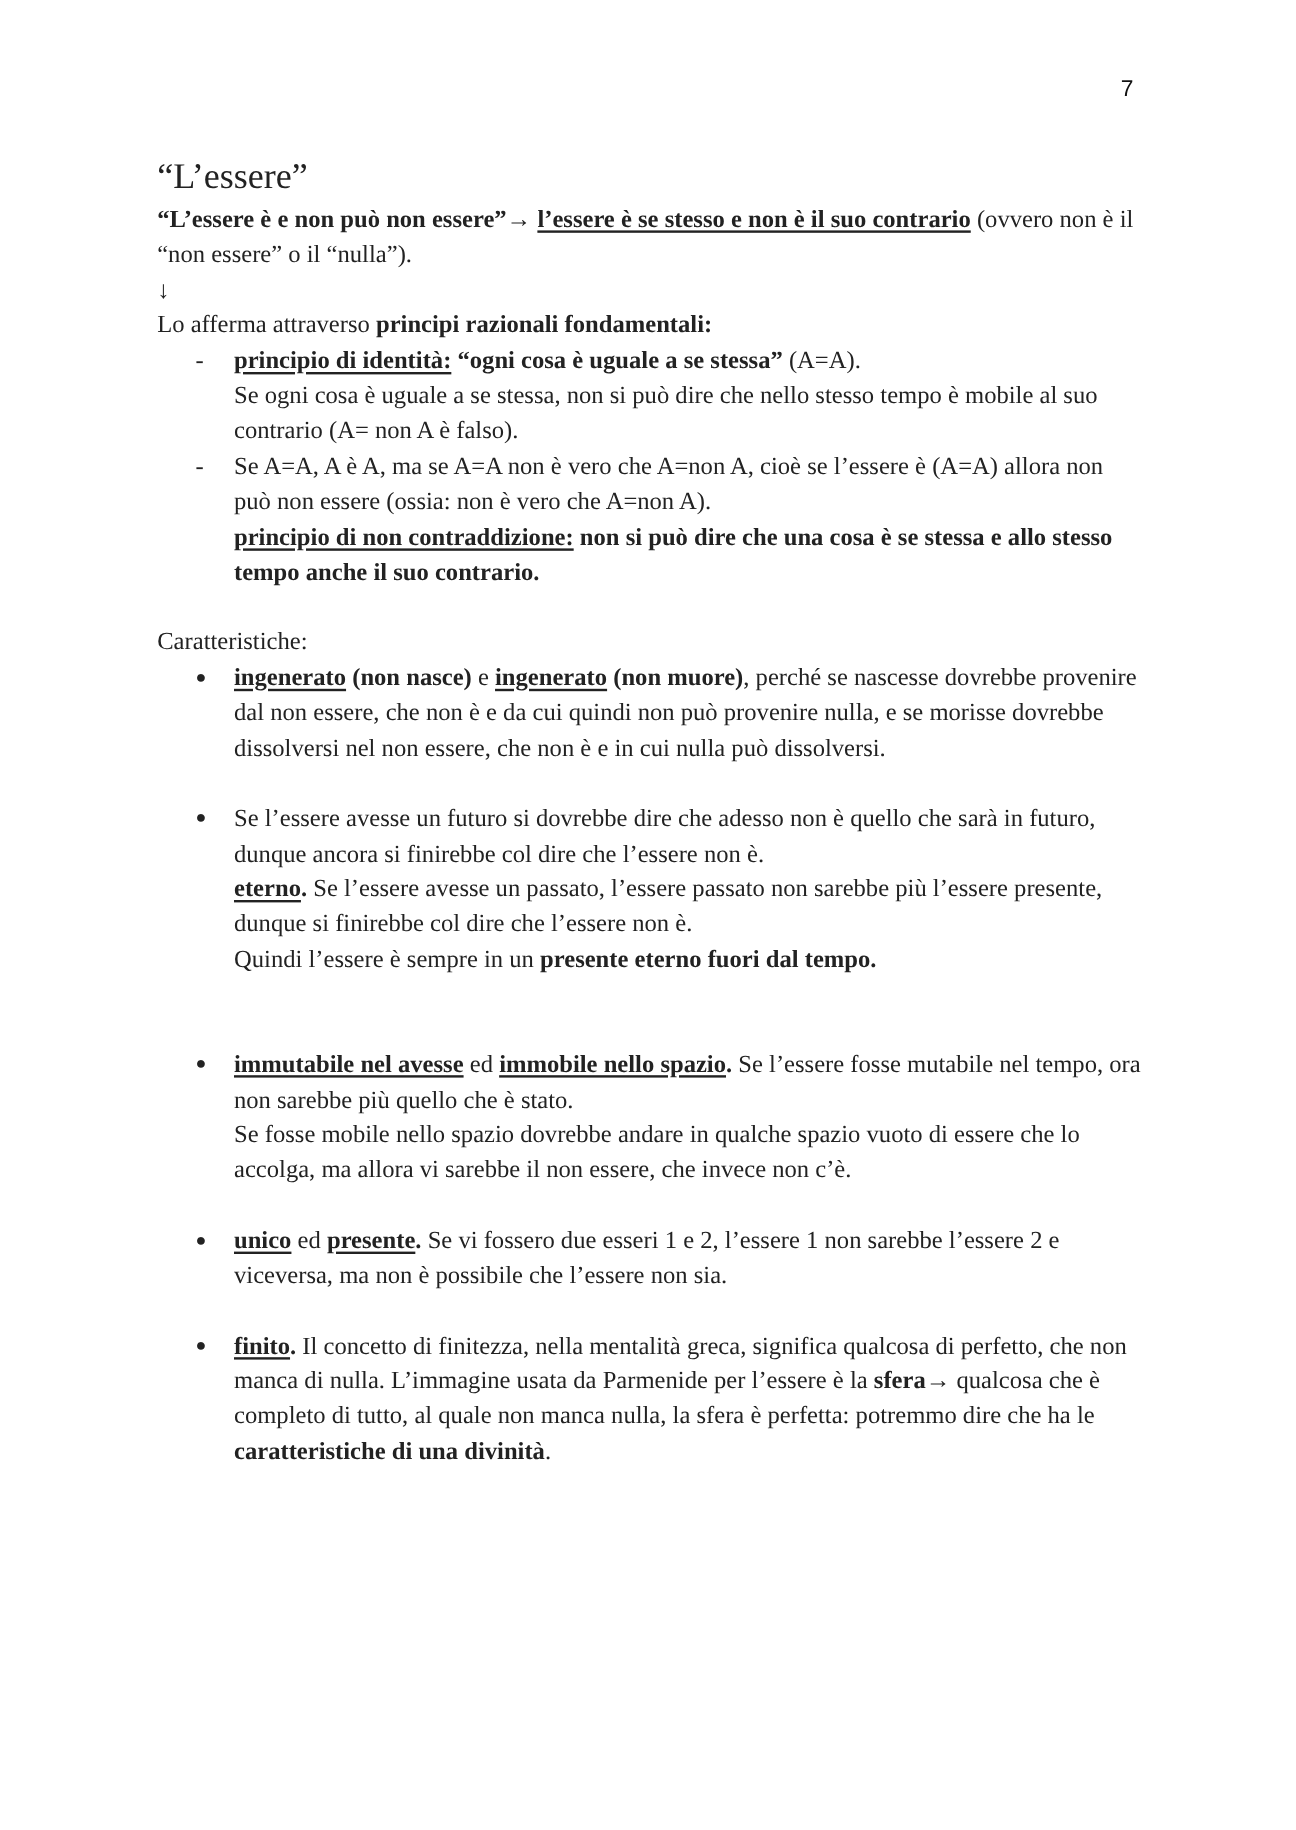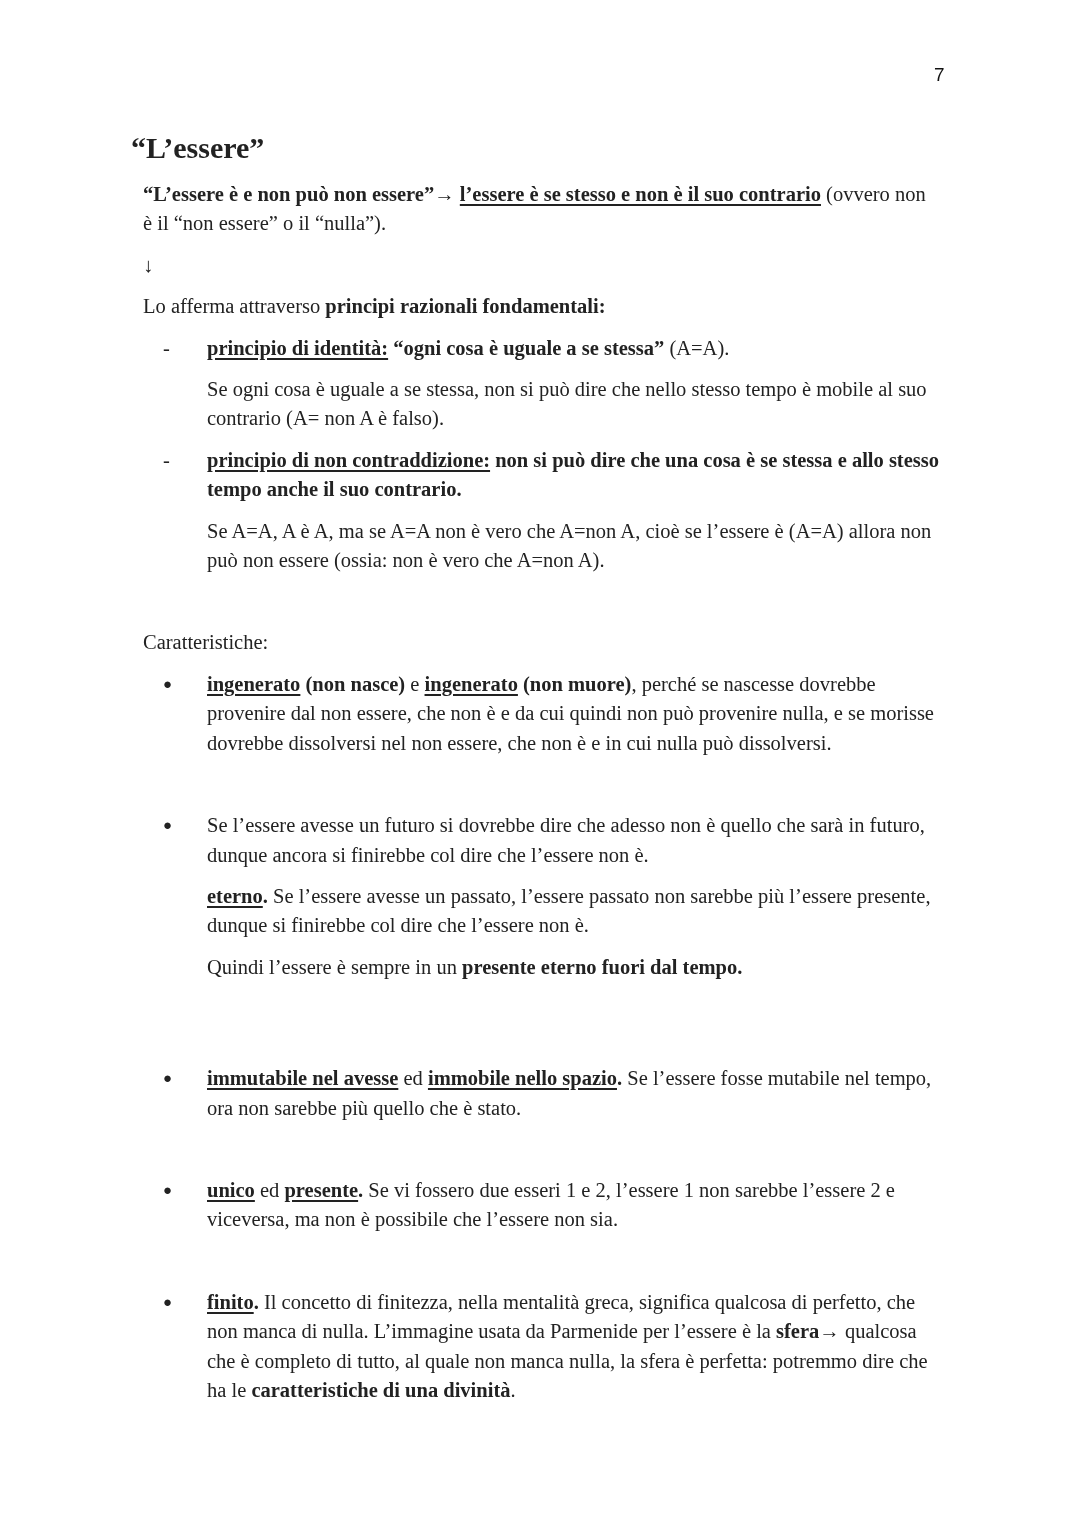--- a/index.html
+++ b/index.html
@@ -1,21 +1,21 @@
 <!DOCTYPE html>
 <html><head>
 <meta charset="utf-8">
 <style>
   html, body { margin:0; padding:0; background:#ffffff; }
   body { width:1080px; height:1525px; position:relative; overflow:hidden;
          font-family:"DejaVu Serif", "Liberation Serif", serif; color:#222; }
   .page-number { position:absolute; top:64px; left:934px; font-family:"Liberation Sans", sans-serif; font-size:19px; color:#111; }
   .content { position:absolute; top:128px; left:131px; width:820px; font-family:"Liberation Serif", serif; font-size:20.5px; line-height:29.4px; }
-  .title { font-size:30px; line-height:40px; margin:0 0 1px 0; font-weight:bold; }
-  p { margin:12px; }
+  .title { font-size:30px; line-height:40px; margin:0 0 1px 0; font-weight:normal; }
+  p { margin:0; }
   .b { font-weight:bold; }
   .u { text-decoration:underline; text-decoration-thickness:2px; text-underline-offset:3px; }
   .dash-list, .bullet-list { list-style:none; margin:0; padding:0; }
   .dash-list li, .bullet-list li { position:relative; padding-left:64px; }
   .dash-list li .marker { position:absolute; left:32px; top:0; }
   .bullet-list li .marker { position:absolute; left:32px; top:0; font-size:15px; }
   .spacer-sm { height:29px; }
   .spacer-md { height:29px; }
   .spacer-lg { height:58px; }
 </style>
@@ -30,42 +30,43 @@
   <p>↓</p>
   <p><span>Lo afferma attraverso </span><span class="b">principi razionali fondamentali:</span></p>
   <ul class="dash-list">
     <li>
       <span class="marker">-</span>
       <p><span class="b u">principio di identità:</span><span class="b"> “ogni cosa è uguale a se stessa”</span><span> (A=A).</span></p>
       <p>Se ogni cosa è uguale a se stessa, non si può dire che nello stesso tempo è mobile al suo contrario (A= non A è falso).</p>
     </li>
     <li>
       <span class="marker">-</span>
+      <p>Se A=A, A è A, ma se A=A non è vero che A=non A, cioè se l’essere è (A=A) allora non può non essere (ossia: non è vero che A=non A).</p>
       <p><span class="b u">principio di non contraddizione:</span><span class="b"> non si può dire che una cosa è se stessa e allo stesso tempo anche il suo contrario.</span></p>
-      <p>Se A=A, A è A, ma se A=A non è vero che A=non A, cioè se l’essere è (A=A) allora non può non essere (ossia: non è vero che A=non A).</p>
     </li>
   </ul>
   <div class="spacer-sm"></div>
   <p>Caratteristiche:</p>
   <ul class="bullet-list">
     <li>
       <span class="marker">●</span>
       <p><span class="b u">ingenerato</span><span class="b"> (non nasce)</span><span> e </span><span class="b u">ingenerato</span><span class="b"> (non muore)</span><span>, perché se nascesse dovrebbe provenire dal non essere, che non è e da cui quindi non può provenire nulla, e se morisse dovrebbe dissolversi nel non essere, che non è e in cui nulla può dissolversi.</span></p>
     </li>
     <div class="spacer-md"></div>
     <li>
       <span class="marker">●</span>
       <p><span>Se l’essere avesse un futuro si dovrebbe dire che adesso non è quello che sarà in futuro, dunque ancora si finirebbe col dire che l’essere non è.</span></p>
       <p><span class="b u">eterno</span><span class="b">.</span><span> Se l’essere avesse un passato, l’essere passato non sarebbe più l’essere presente, dunque si finirebbe col dire che l’essere non è.</span></p>
       <p><span>Quindi l’essere è sempre in un </span><span class="b">presente eterno fuori dal tempo.</span></p>
     </li>
     <div class="spacer-lg"></div>
     <li>
       <span class="marker">●</span>
       <p><span class="b u">immutabile nel avesse</span><span> ed </span><span class="b u">immobile nello spazio</span><span class="b">.</span><span> Se l’essere fosse mutabile nel tempo, ora non sarebbe più quello che è stato.</span></p>
+      <p><span>Se fosse mobile nello spazio dovrebbe andare in qualche spazio vuoto di essere che lo accolga, ma allora vi sarebbe il non essere, che invece non c’è.</span></p>
     </li>
     <div class="spacer-md"></div>
     <li>
       <span class="marker">●</span>
       <p><span class="b u">unico</span><span> ed </span><span class="b u">presente</span><span class="b">.</span><span> Se vi fossero due esseri 1 e 2, l’essere 1 non sarebbe l’essere 2 e viceversa, ma non è possibile che l’essere non sia.</span></p>
     </li>
     <div class="spacer-md"></div>
     <li>
       <span class="marker">●</span>
       <p><span class="b u">finito</span><span class="b">.</span><span> Il concetto di finitezza, nella mentalità greca, significa qualcosa di perfetto, che non manca di nulla. L’immagine usata da Parmenide per l’essere è la </span><span class="b">sfera</span><span>→ qualcosa che è completo di tutto, al quale non manca nulla, la sfera è perfetta: potremmo dire che ha le </span><span class="b">caratteristiche di una divinità</span><span>.</span></p>

